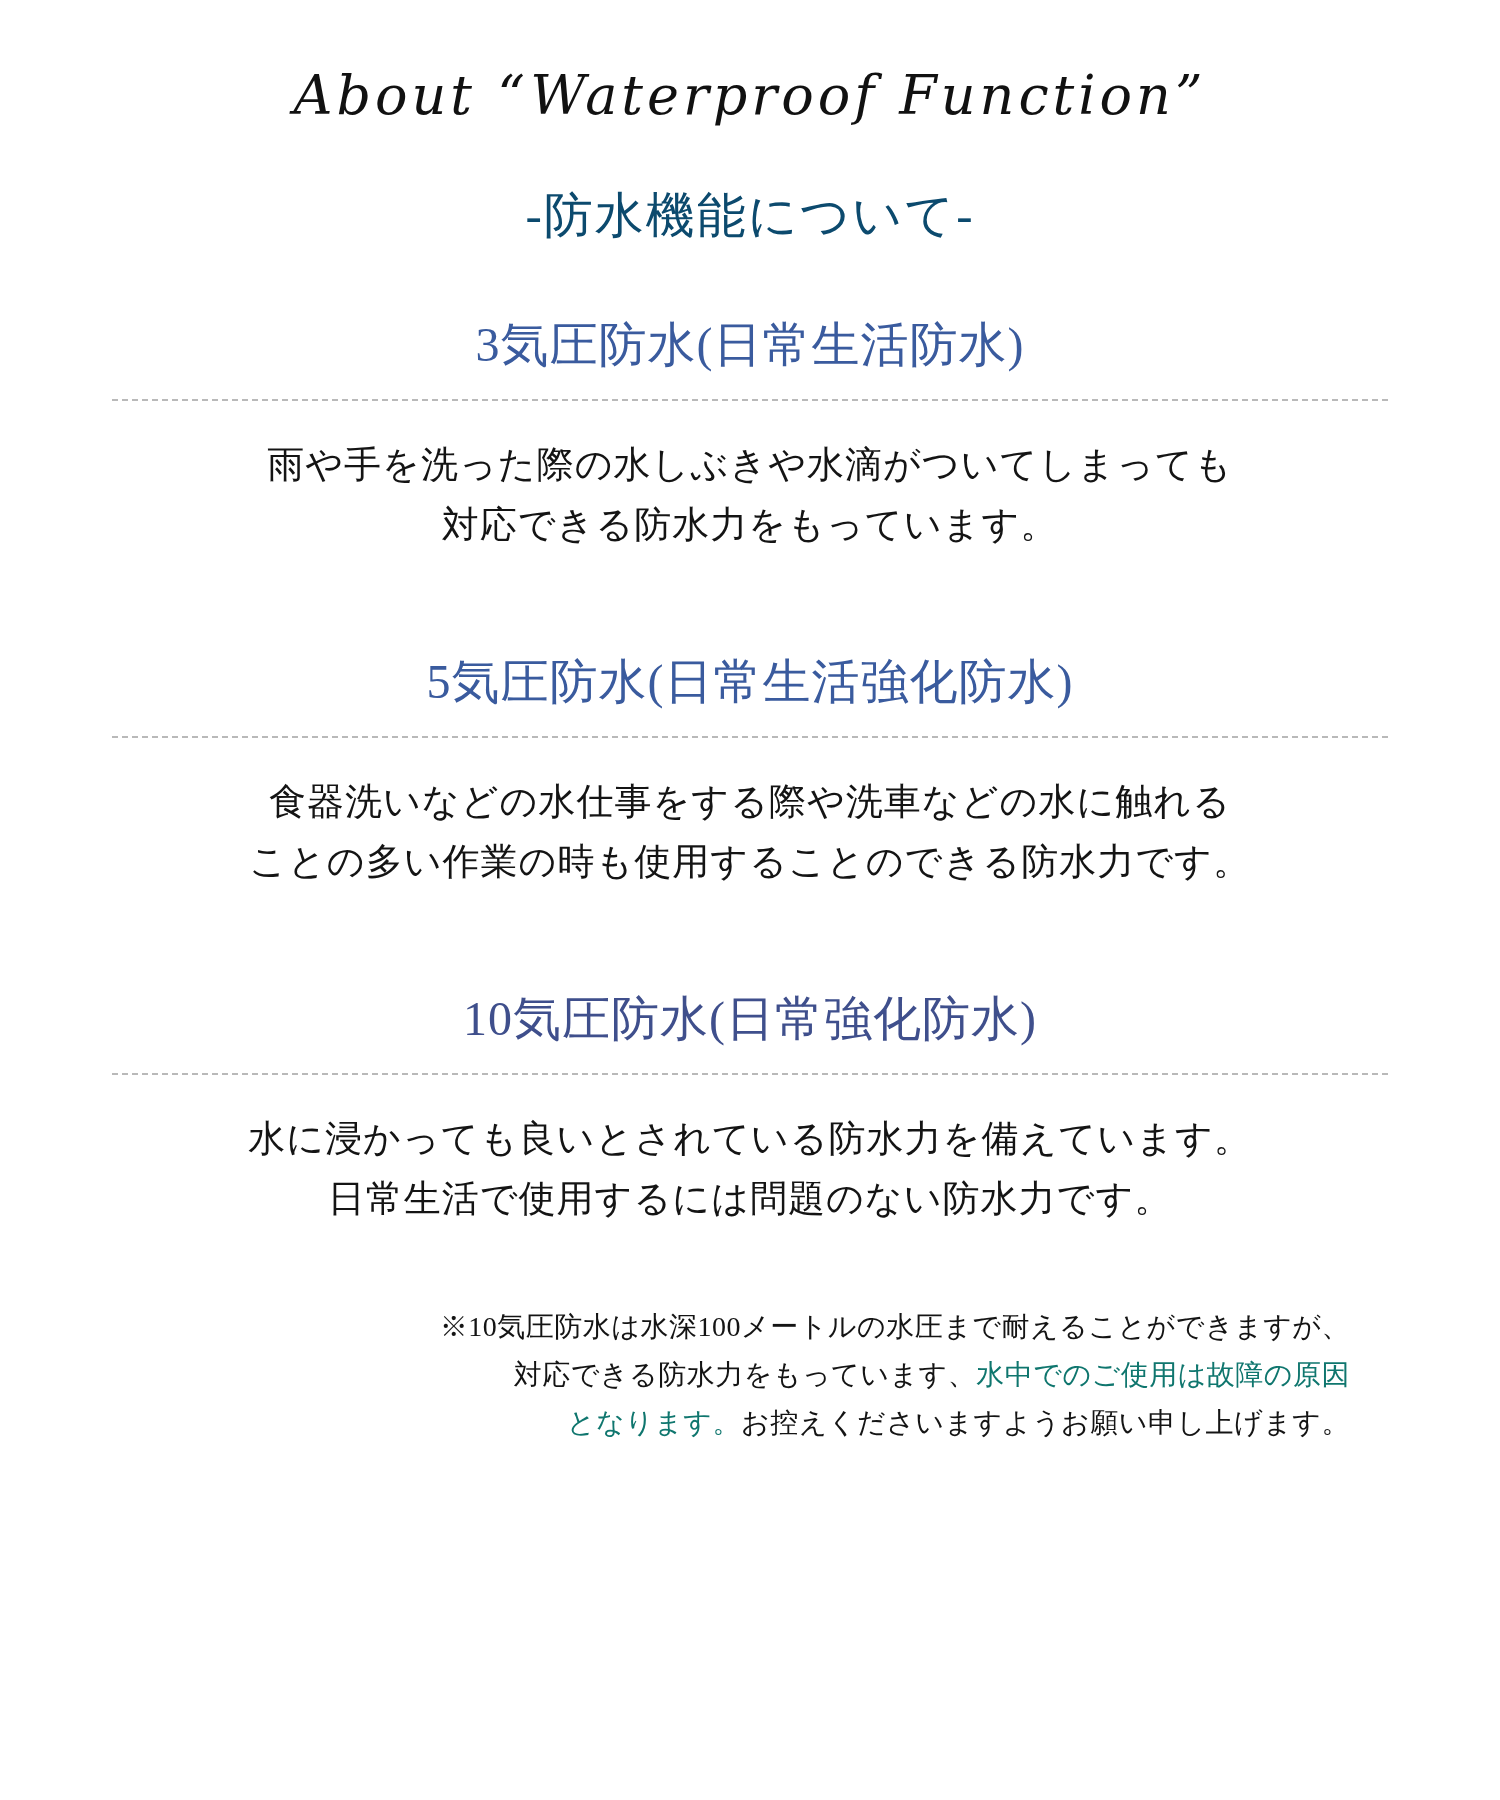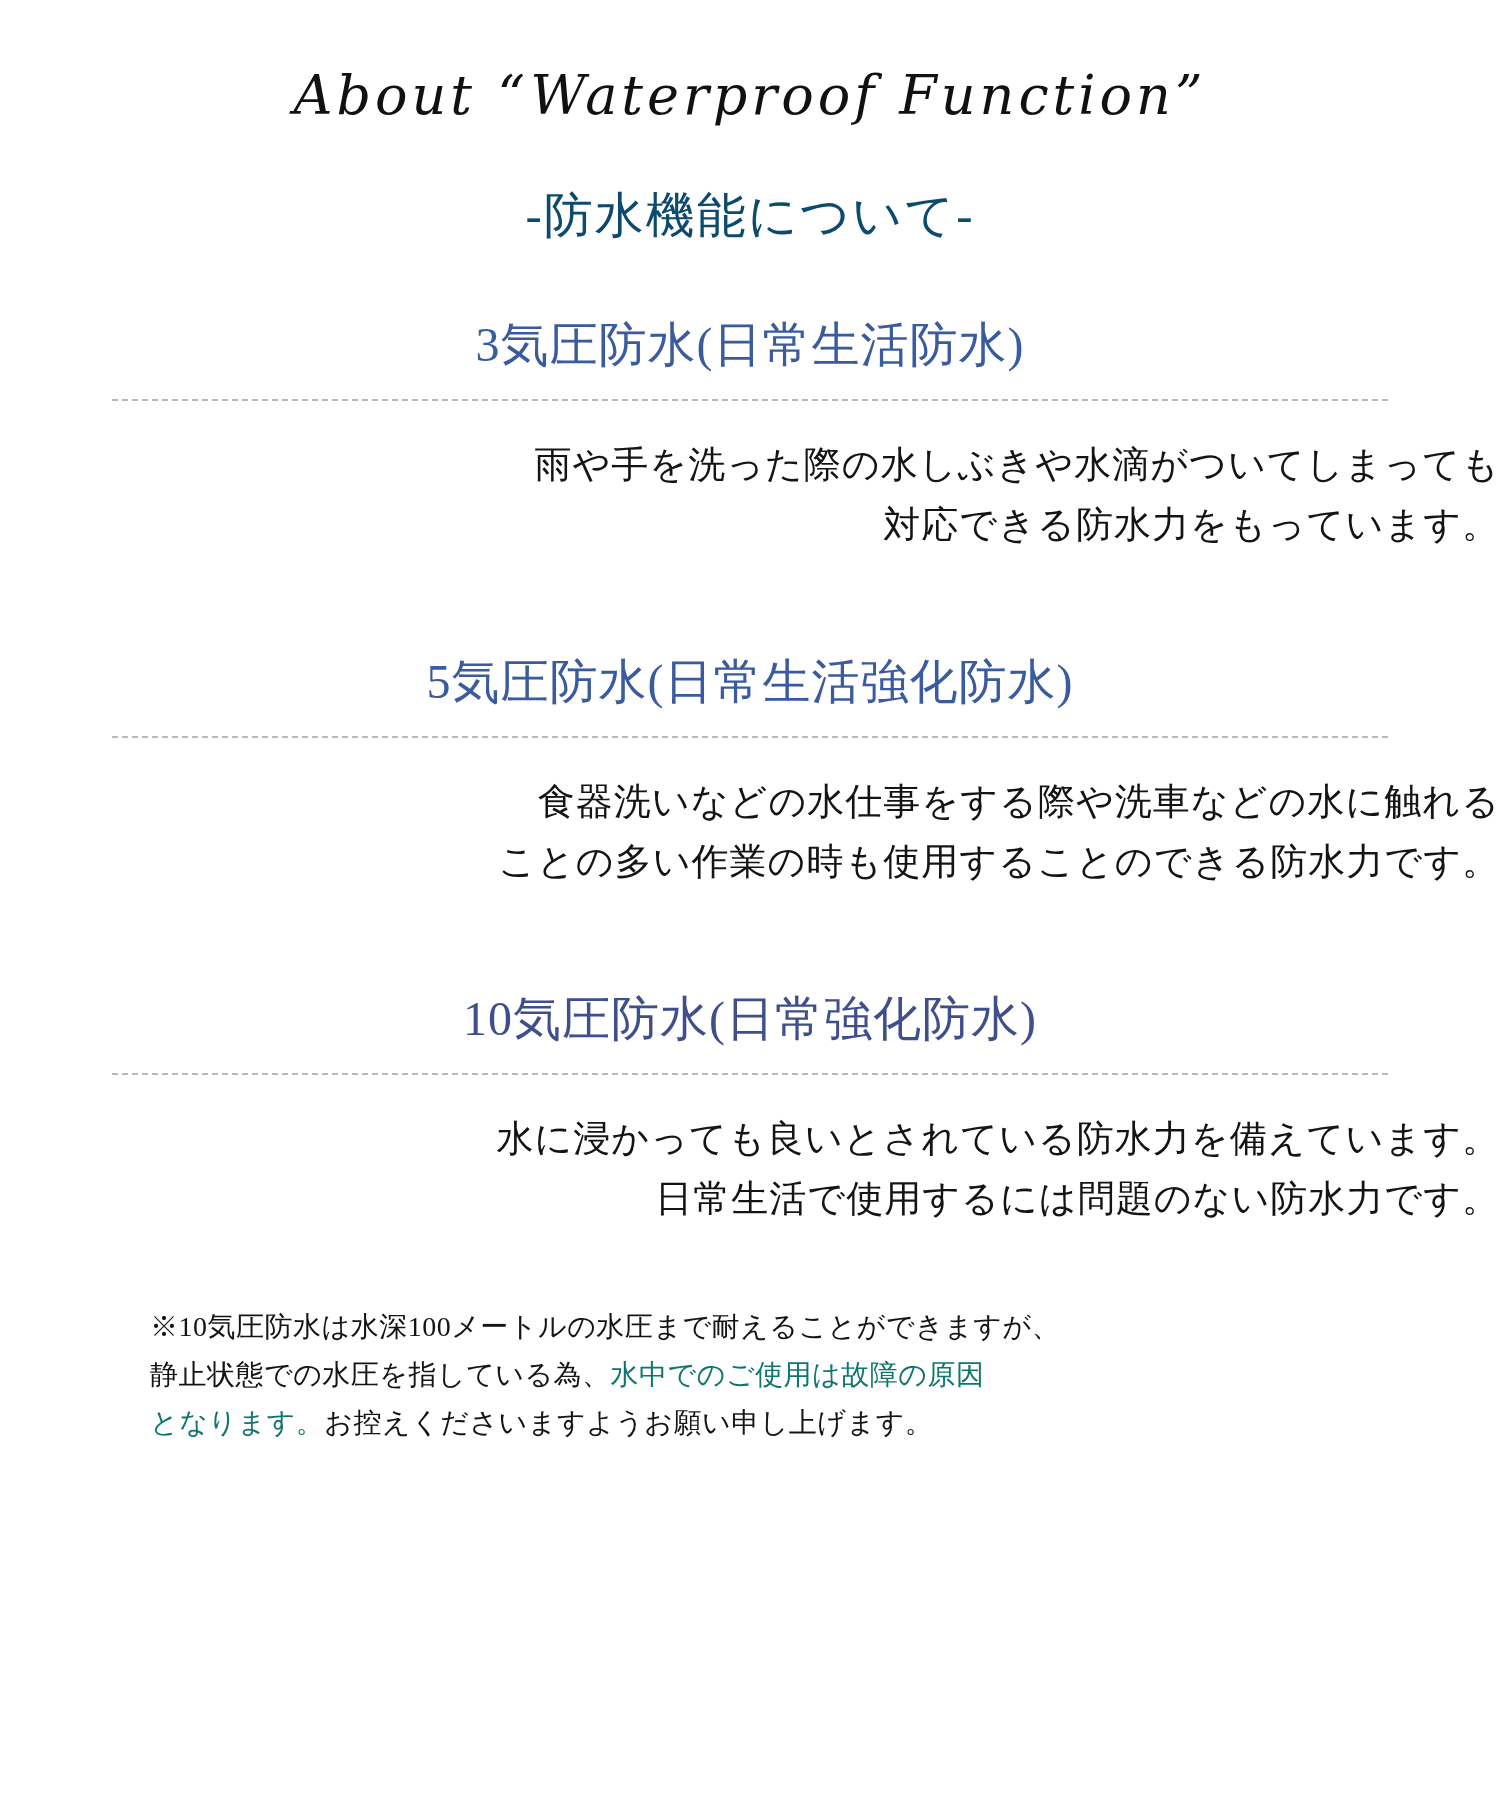--- a/index.html
+++ b/index.html
@@ -57,24 +57,23 @@
   .section-body {
     text-align: center;
     font-size: 37px;
     line-height: 1.62;
     margin-top: 34px;
     letter-spacing: 1px;
     color: #141414;
   }
   .section-body .line {
     display: block;
-    text-align: right;
   }
   .note {
-    text-align: left;
+    text-align: right;
     font-size: 28px;
     line-height: 1.72;
     margin-top: 74px;
     letter-spacing: 0.5px;
     color: #141414;
     padding: 0 150px;
   }
   .note .hl {
     color: #0f766e;
   }
@@ -113,17 +112,17 @@
     <div class="section-heading" style="color:#3f4f8c">10気圧防水(日常強化防水)</div>
     <div class="divider"></div>
     <div class="section-body">
       <span class="line">水に浸かっても良いとされている防水力を備えています。</span>
       <span class="line">日常生活で使用するには問題のない防水力です。</span>
     </div>
   </div>
 
   <div class="note">
     <span class="line">※10気圧防水は水深100メートルの水圧まで耐えることができますが、</span>
-    <span class="line"><span>静止状態での水圧を指している為、</span><span class="hl">水中でのご使用は故障の原因</span></span>
+    <span class="line"><span>対応できる防水力をもっています、</span><span class="hl">水中でのご使用は故障の原因</span></span>
     <span class="line"><span class="hl">となります。</span><span>お控えくださいますようお願い申し上げます。</span></span>
   </div>
 
 </div>
 
 </body></html>

